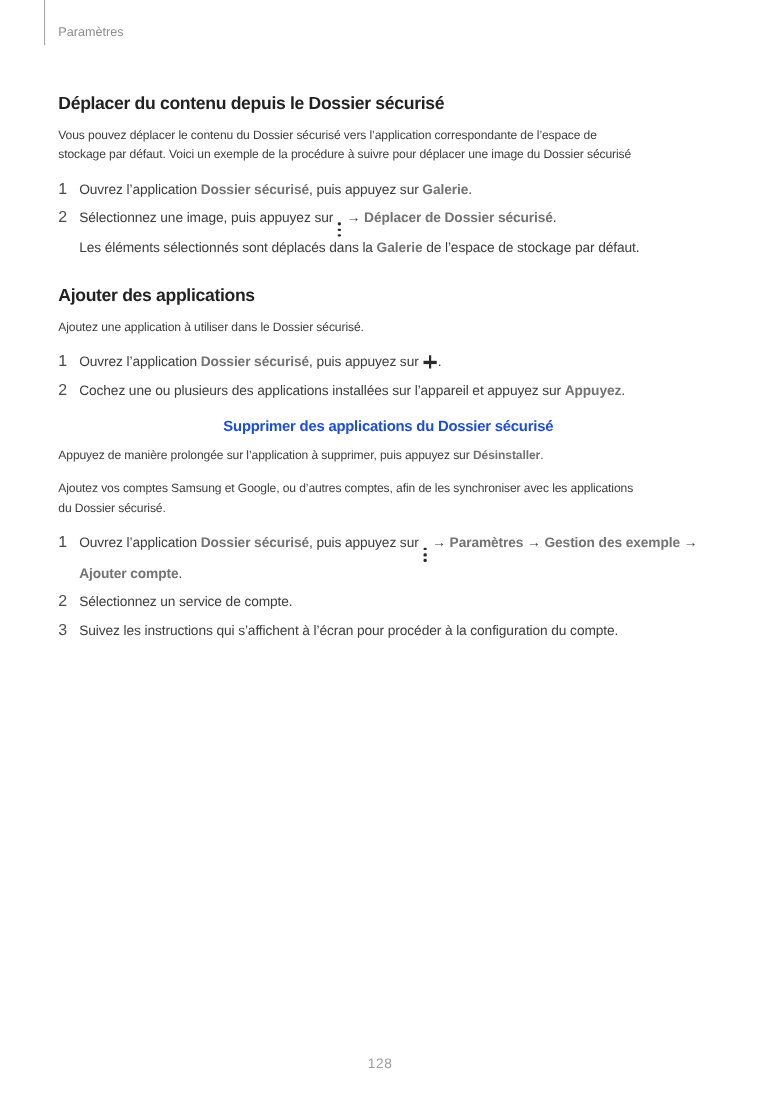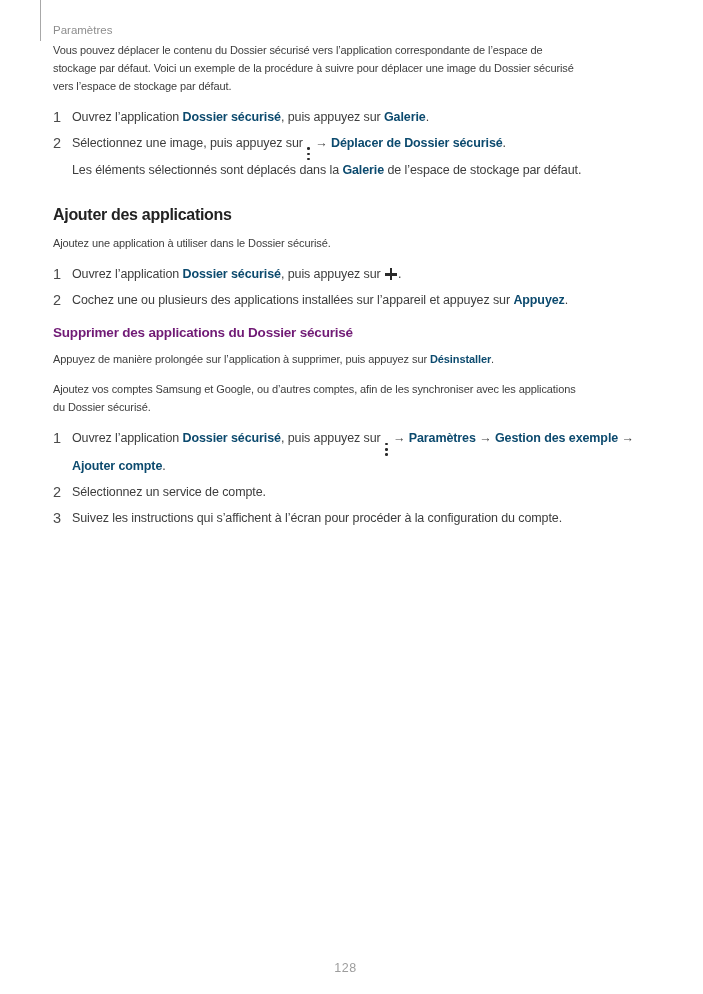--- a/index.html
+++ b/index.html
@@ -15,30 +15,30 @@
   .header-rule{position:absolute;left:40px;top:0;width:1px;height:41px;background:#a8a8a8;}
   .breadcrumb{position:absolute;left:53px;top:24px;font-size:11.5px;color:#8d8d8d;letter-spacing:0;}
   
   .main{padding:0 50px 0 53px;}
   h2.section-heading{
     font-size:16px;font-weight:700;color:#222222;
     letter-spacing:-0.3px;margin:24px 0 8px;line-height:22px;
   }
   h2.section-heading.first{margin-top:43px;}
   h3.sub-heading{
-    font-size:13.5px;font-weight:700;color:#701a75;
-    letter-spacing:-0.2px;margin:14px 0 8px;line-height:18px;
+    font-size:13.5px;font-weight:700;color:#1d4ed8;
+    letter-spacing:-0.2px;margin:14px 0 8px;line-height:18px;text-align:center;
   }
   .para{margin:0 0 12px;}
   .para .line{font-size:11px;line-height:18px;color:#3d3d3d;letter-spacing:-0.1px;white-space:nowrap;}
   .list-item{display:flex;margin:0 0 6px;}
   .num{flex:none;width:19px;font-size:14.5px;color:#4a4a4a;line-height:20px;font-weight:400;}
   .li-body{flex:1;min-width:0;}
   .li-body .line{font-size:12.5px;line-height:20px;color:#3d3d3d;letter-spacing:-0.1px;white-space:nowrap;}
-  .b{font-weight:700;color:#0c4a6e;}
+  .b{font-weight:700;color:#737373;}
   
   .inline-icon{display:inline-block;}
   .more-options-icon{
     display:inline-flex;flex-direction:column;justify-content:space-between;
     height:13px;vertical-align:-3px;margin:0 2px 0 1px;
   }
   .more-options-icon i{display:block;width:2.6px;height:2.6px;border-radius:50%;background:#2a2a2a;}
   .add-icon{position:relative;width:12px;height:12px;vertical-align:-2px;margin:0 1px;}
   .add-icon::before{content:"";position:absolute;left:0;right:0;top:50%;margin-top:-1.2px;height:2.4px;background:#2a2a2a;}
   .add-icon::after{content:"";position:absolute;top:0;bottom:0;left:50%;margin-left:-1.2px;width:2.4px;background:#2a2a2a;}
@@ -51,24 +51,24 @@
 
 <div class="page">
 
   <div class="header">
     <div class="header-rule"></div>
     <div class="breadcrumb">Paramètres</div>
   </div>
 
   <div class="main" id="doc-body">
       <section>
+        <h2 class="section-heading first">Déplacer du contenu depuis le Dossier sécurisé</h2>
         <div class="para">
           <div class="line"><span>Vous pouvez déplacer le contenu du Dossier sécurisé vers l’application correspondante de l’espace de</span></div>
           <div class="line"><span>stockage par défaut. Voici un exemple de la procédure à suivre pour déplacer une image du Dossier sécurisé</span></div>
-          <div class="line"><span>vers l’espace de stockage par défaut.</span></div>
         </div>
         <div class="list-item">
           <span class="num">1</span>
           <div class="li-body">
             <div class="line"><span>Ouvrez l’application </span><span class="b">Dossier sécurisé</span><span>, puis appuyez sur </span><span class="b">Galerie</span><span>.</span></div>
           </div>
         </div>
         <div class="list-item">
           <span class="num">2</span>
           <div class="li-body">

